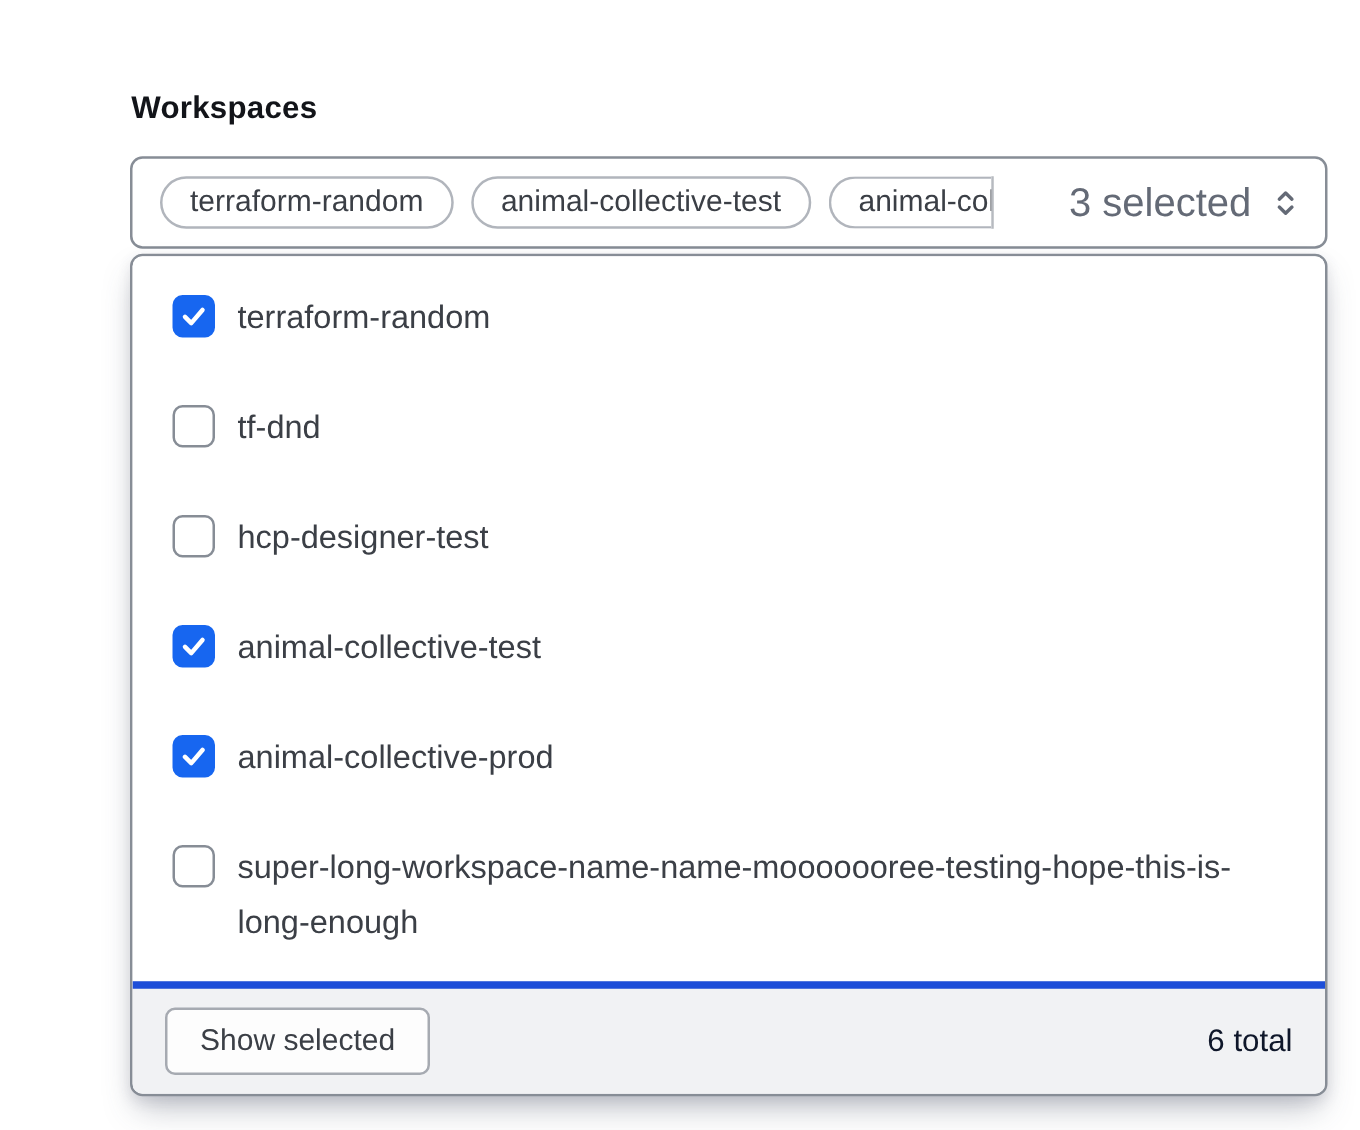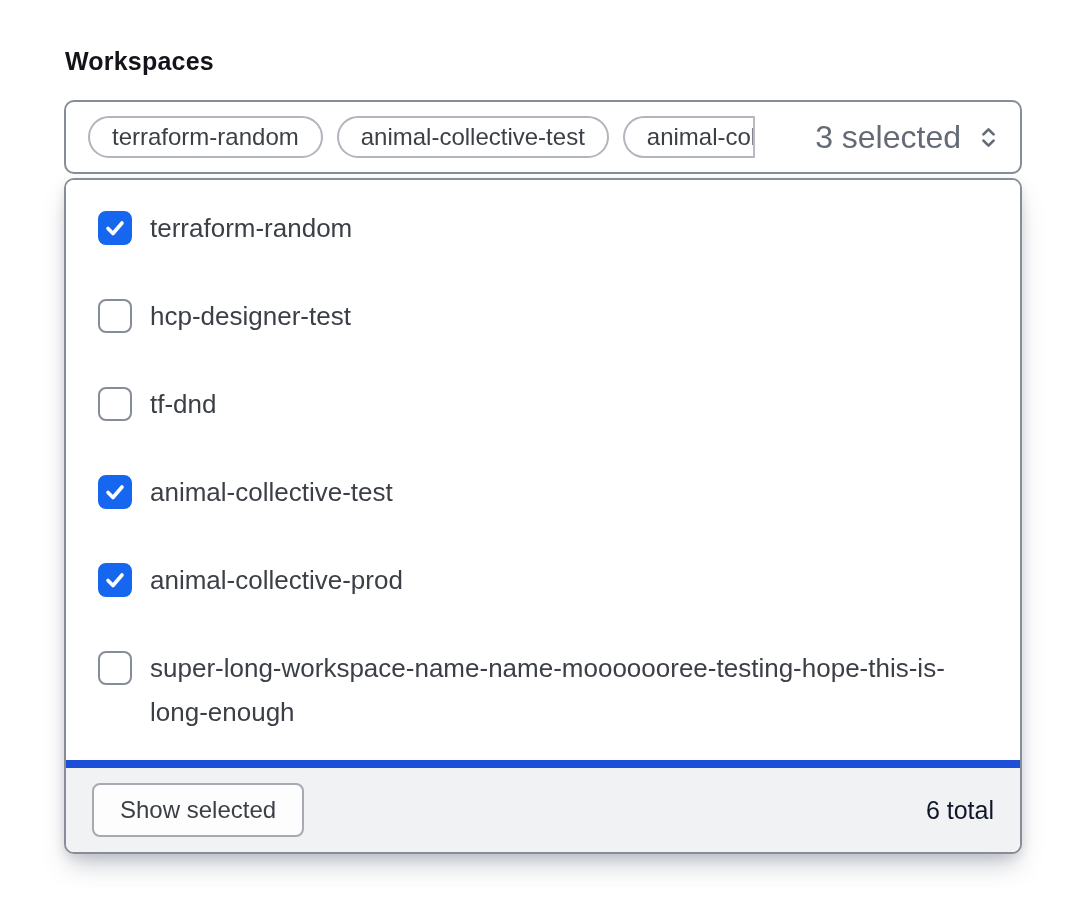--- a/index.html
+++ b/index.html
@@ -3,21 +3,21 @@
 <meta charset="utf-8">
 <style>
   * { box-sizing: border-box; }
   html,body { margin:0; padding:0; }
   body {
     width:1088px; height:904px; background:#ffffff;
     font-family:"Liberation Sans", sans-serif;
     color:#3b3f46;
     overflow:hidden;
   }
-  .wrap { padding:47px 64px 0 64px; }
+  .wrap { padding:72px 64px 0 64px;margin-left:40px; }
 
   .field-label {
     font-size:25px; font-weight:700; color:#121419;
     margin:0 0 24px 1px; letter-spacing:0.2px;
   }
 
   
   .control {
     width:958px; height:74px;
     border:2px solid #878d96; border-radius:10px;
@@ -66,21 +66,21 @@
   .option.checked .checkbox { background:var(--accent,#1766f0); border-color:var(--accent,#1766f0); }
   .option.checked .checkbox svg { display:block; }
   .option-label {
     font-size:26px; line-height:44px; color:#3b3f46;
     overflow-wrap:anywhere;
   }
 
   
   .footer {
     display:flex; align-items:center; gap:20px;
-    background:#f1f2f4; border-top:8px solid #1d4ed8;
+    background:#f1f2f4; border-top:6px solid #1d4ed8;
     padding:15px 24px 15px 26px;
   }
   .btn {
     height:54px; padding:0 26px;
     background:#fdfdfd; border:2px solid #a6aab1; border-radius:8px;
     font-family:inherit; font-size:24px; color:#3b3f46;
     cursor:pointer;
   }
   .total { margin-left:auto; font-size:25px; color:#0f172a; padding-right:2px; }
 </style>
@@ -117,28 +117,28 @@
               <path d="M5 12.5 L10 17.5 L19 7"></path>
             </svg>
         </span>
         <span class="option-label">terraform-random</span>
       </div>
 
       <div class="option">
         <span class="checkbox">
           
         </span>
-        <span class="option-label">hcp-designer-test</span>
+        <span class="option-label">tf-dnd</span>
       </div>
 
       <div class="option">
         <span class="checkbox">
           
         </span>
-        <span class="option-label">tf-dnd</span>
+        <span class="option-label">hcp-designer-test</span>
       </div>
 
       <div class="option checked">
         <span class="checkbox">
           <svg width="24" height="24" viewBox="0 0 24 24" fill="none" stroke="#ffffff" stroke-width="3.6" stroke-linecap="round" stroke-linejoin="round">
               <path d="M5 12.5 L10 17.5 L19 7"></path>
             </svg>
         </span>
         <span class="option-label">animal-collective-test</span>
       </div>

